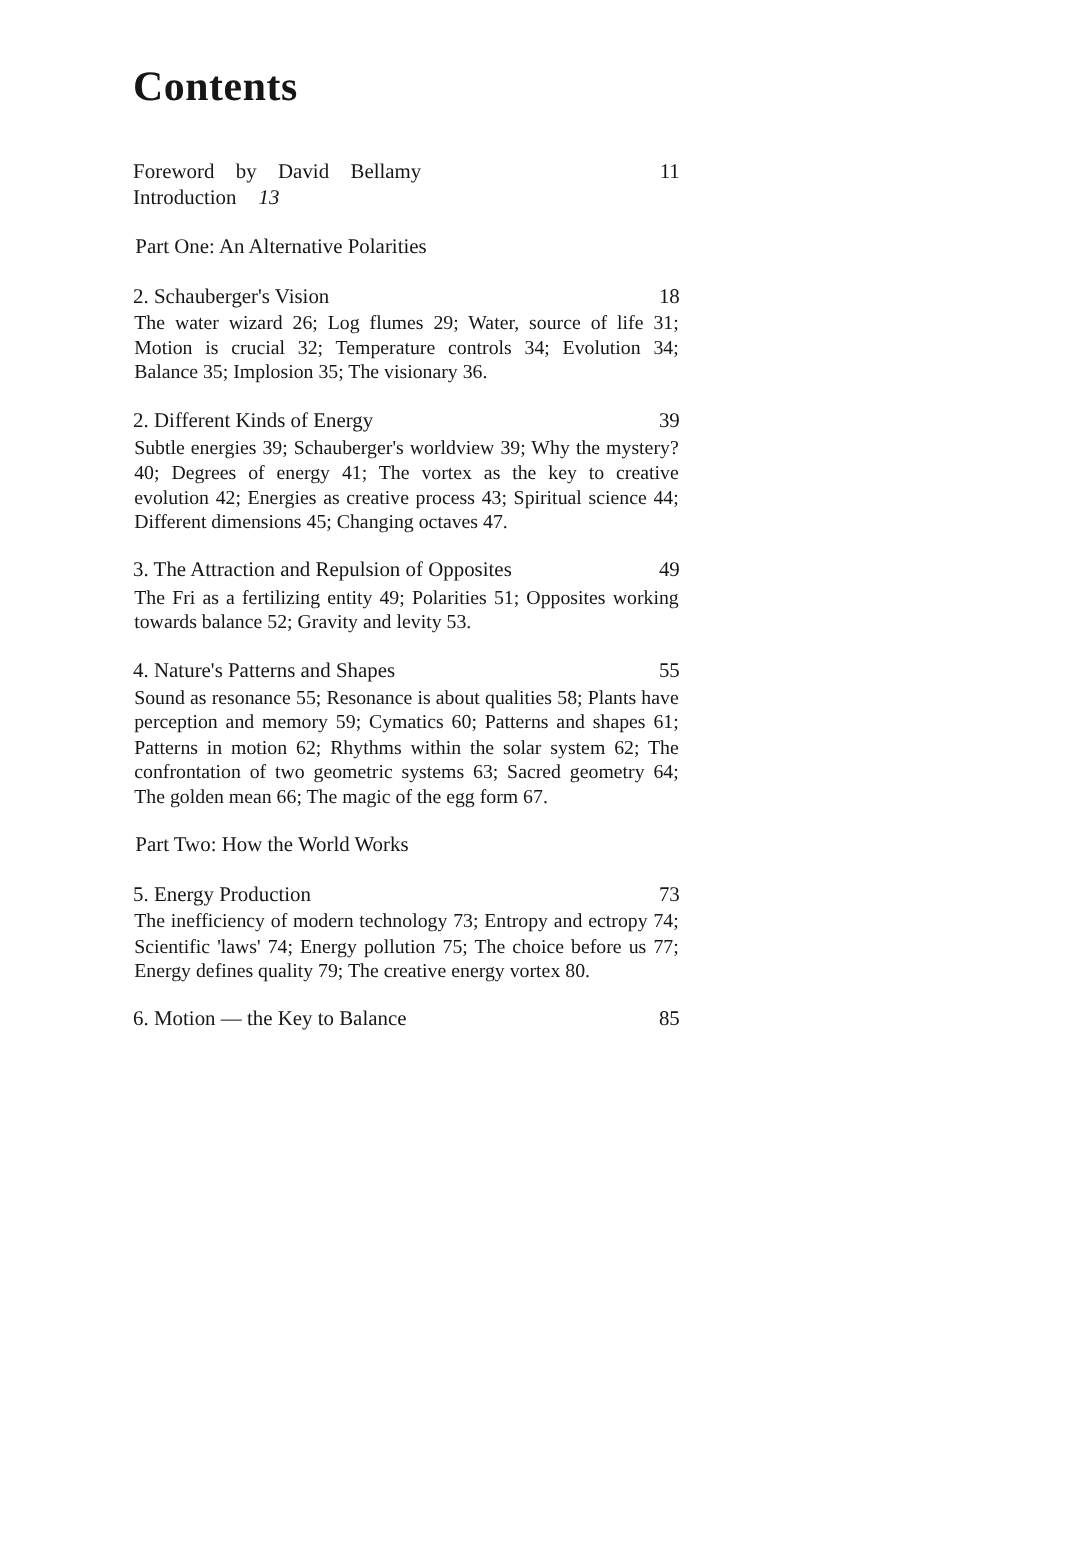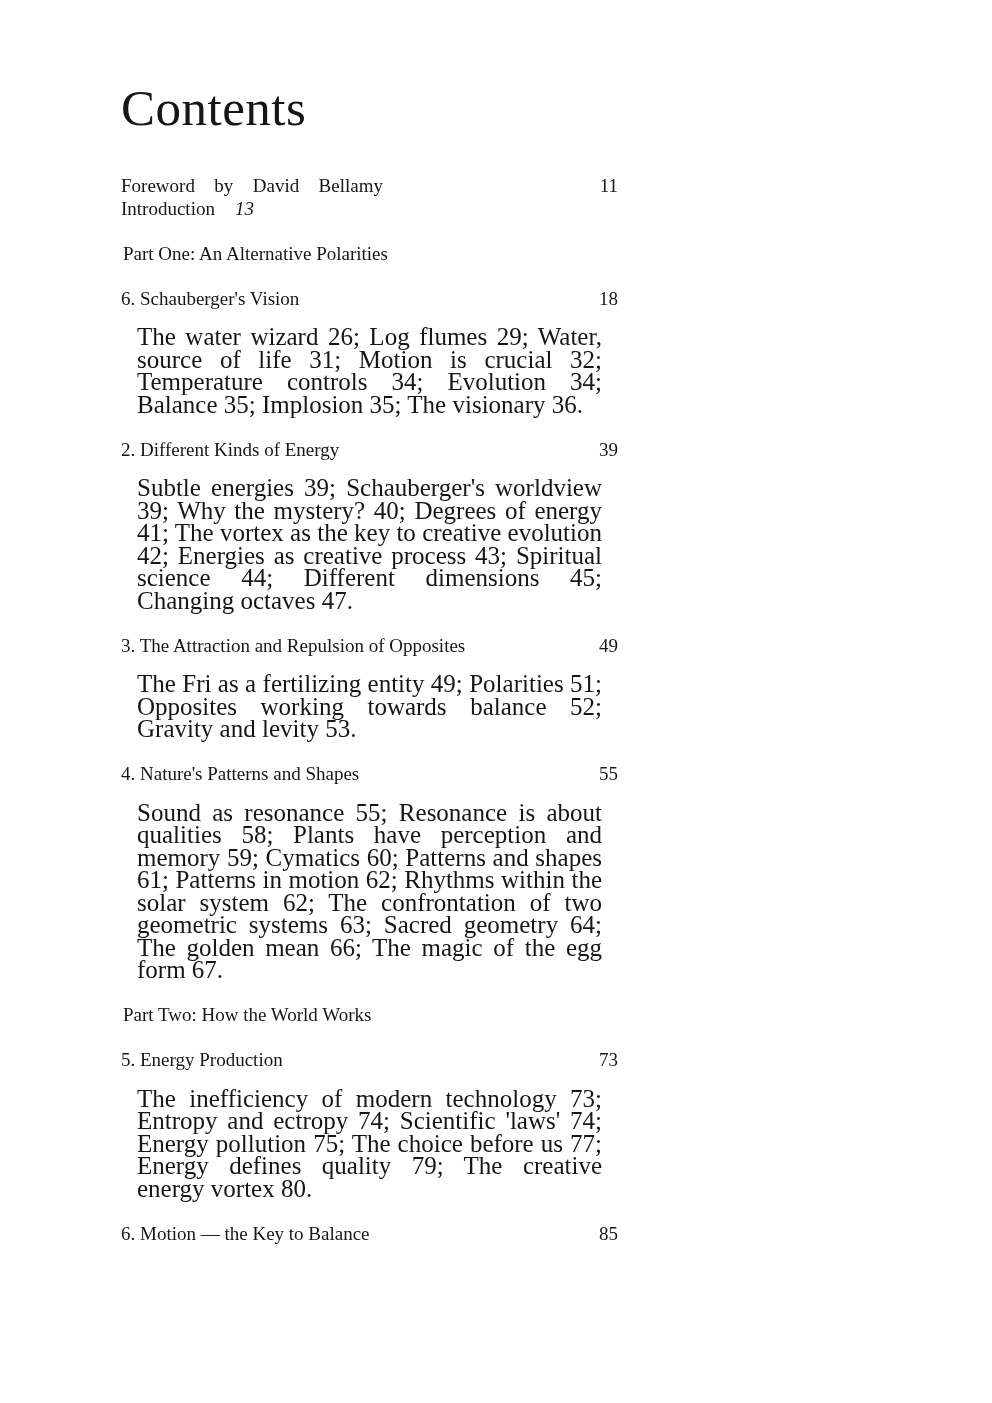--- a/index.html
+++ b/index.html
@@ -21,24 +21,24 @@
     height: 1403px;
     background: #ffffff;
   }
   .content {
     position: absolute;
     left: 121px;
     top: 0;
     width: 497px;
   }
   .doc-title {
-    font-size: 51px;
-    font-weight: normal;
+    font-size: 38px;
+    font-weight: bold;
     line-height: 44px;
-    margin: 86px 0 0 0;
+    margin: 57px 0 0 0;
     letter-spacing: 0.5px;
   }
   .front-matter {
     margin-top: 45px;
   }
   .line {
     line-height: 22.5px;
     font-size: 19px;
   }
   .toc-flex {
@@ -58,22 +58,22 @@
   }
   .part-heading {
     margin-top: 22.5px;
     margin-bottom: 22.5px;
     padding-left: 2px;
   }
   .chapter {
     margin: 0 0 22.5px 0;
   }
   .chapter-summary {
-    margin: 16px;
-    font-size: 25px;
+    margin: 1px;
+    font-size: 18px;
     line-height: 22.5px;
     text-align: justify;
     text-justify: inter-word;
   }
   .pagenum {
     white-space: nowrap;
   }
 </style>
 </head>
 <body>
@@ -91,21 +91,21 @@
       <div class="line">
         <span>Introduction</span><span class="intro-num">13</span>
       </div>
     </div>
 
     <div>
       <div class="line part-heading">Part One: An Alternative Polarities</div>
 
       <section class="chapter">
         <div class="line toc-flex">
-          <span>6. Schauberger's Vision</span>
+          <span>2. Schauberger's Vision</span>
           <span class="pagenum">18</span>
         </div>
         <p class="chapter-summary">The water wizard 26; Log flumes 29; Water, source of life 31; Motion is crucial 32; Temperature controls 34; Evolution 34; Balance 35; Implosion 35; The visionary 36.</p>
       </section>
 
       <section class="chapter">
         <div class="line toc-flex">
           <span>2. Different Kinds of Energy</span>
           <span class="pagenum">39</span>
         </div>

